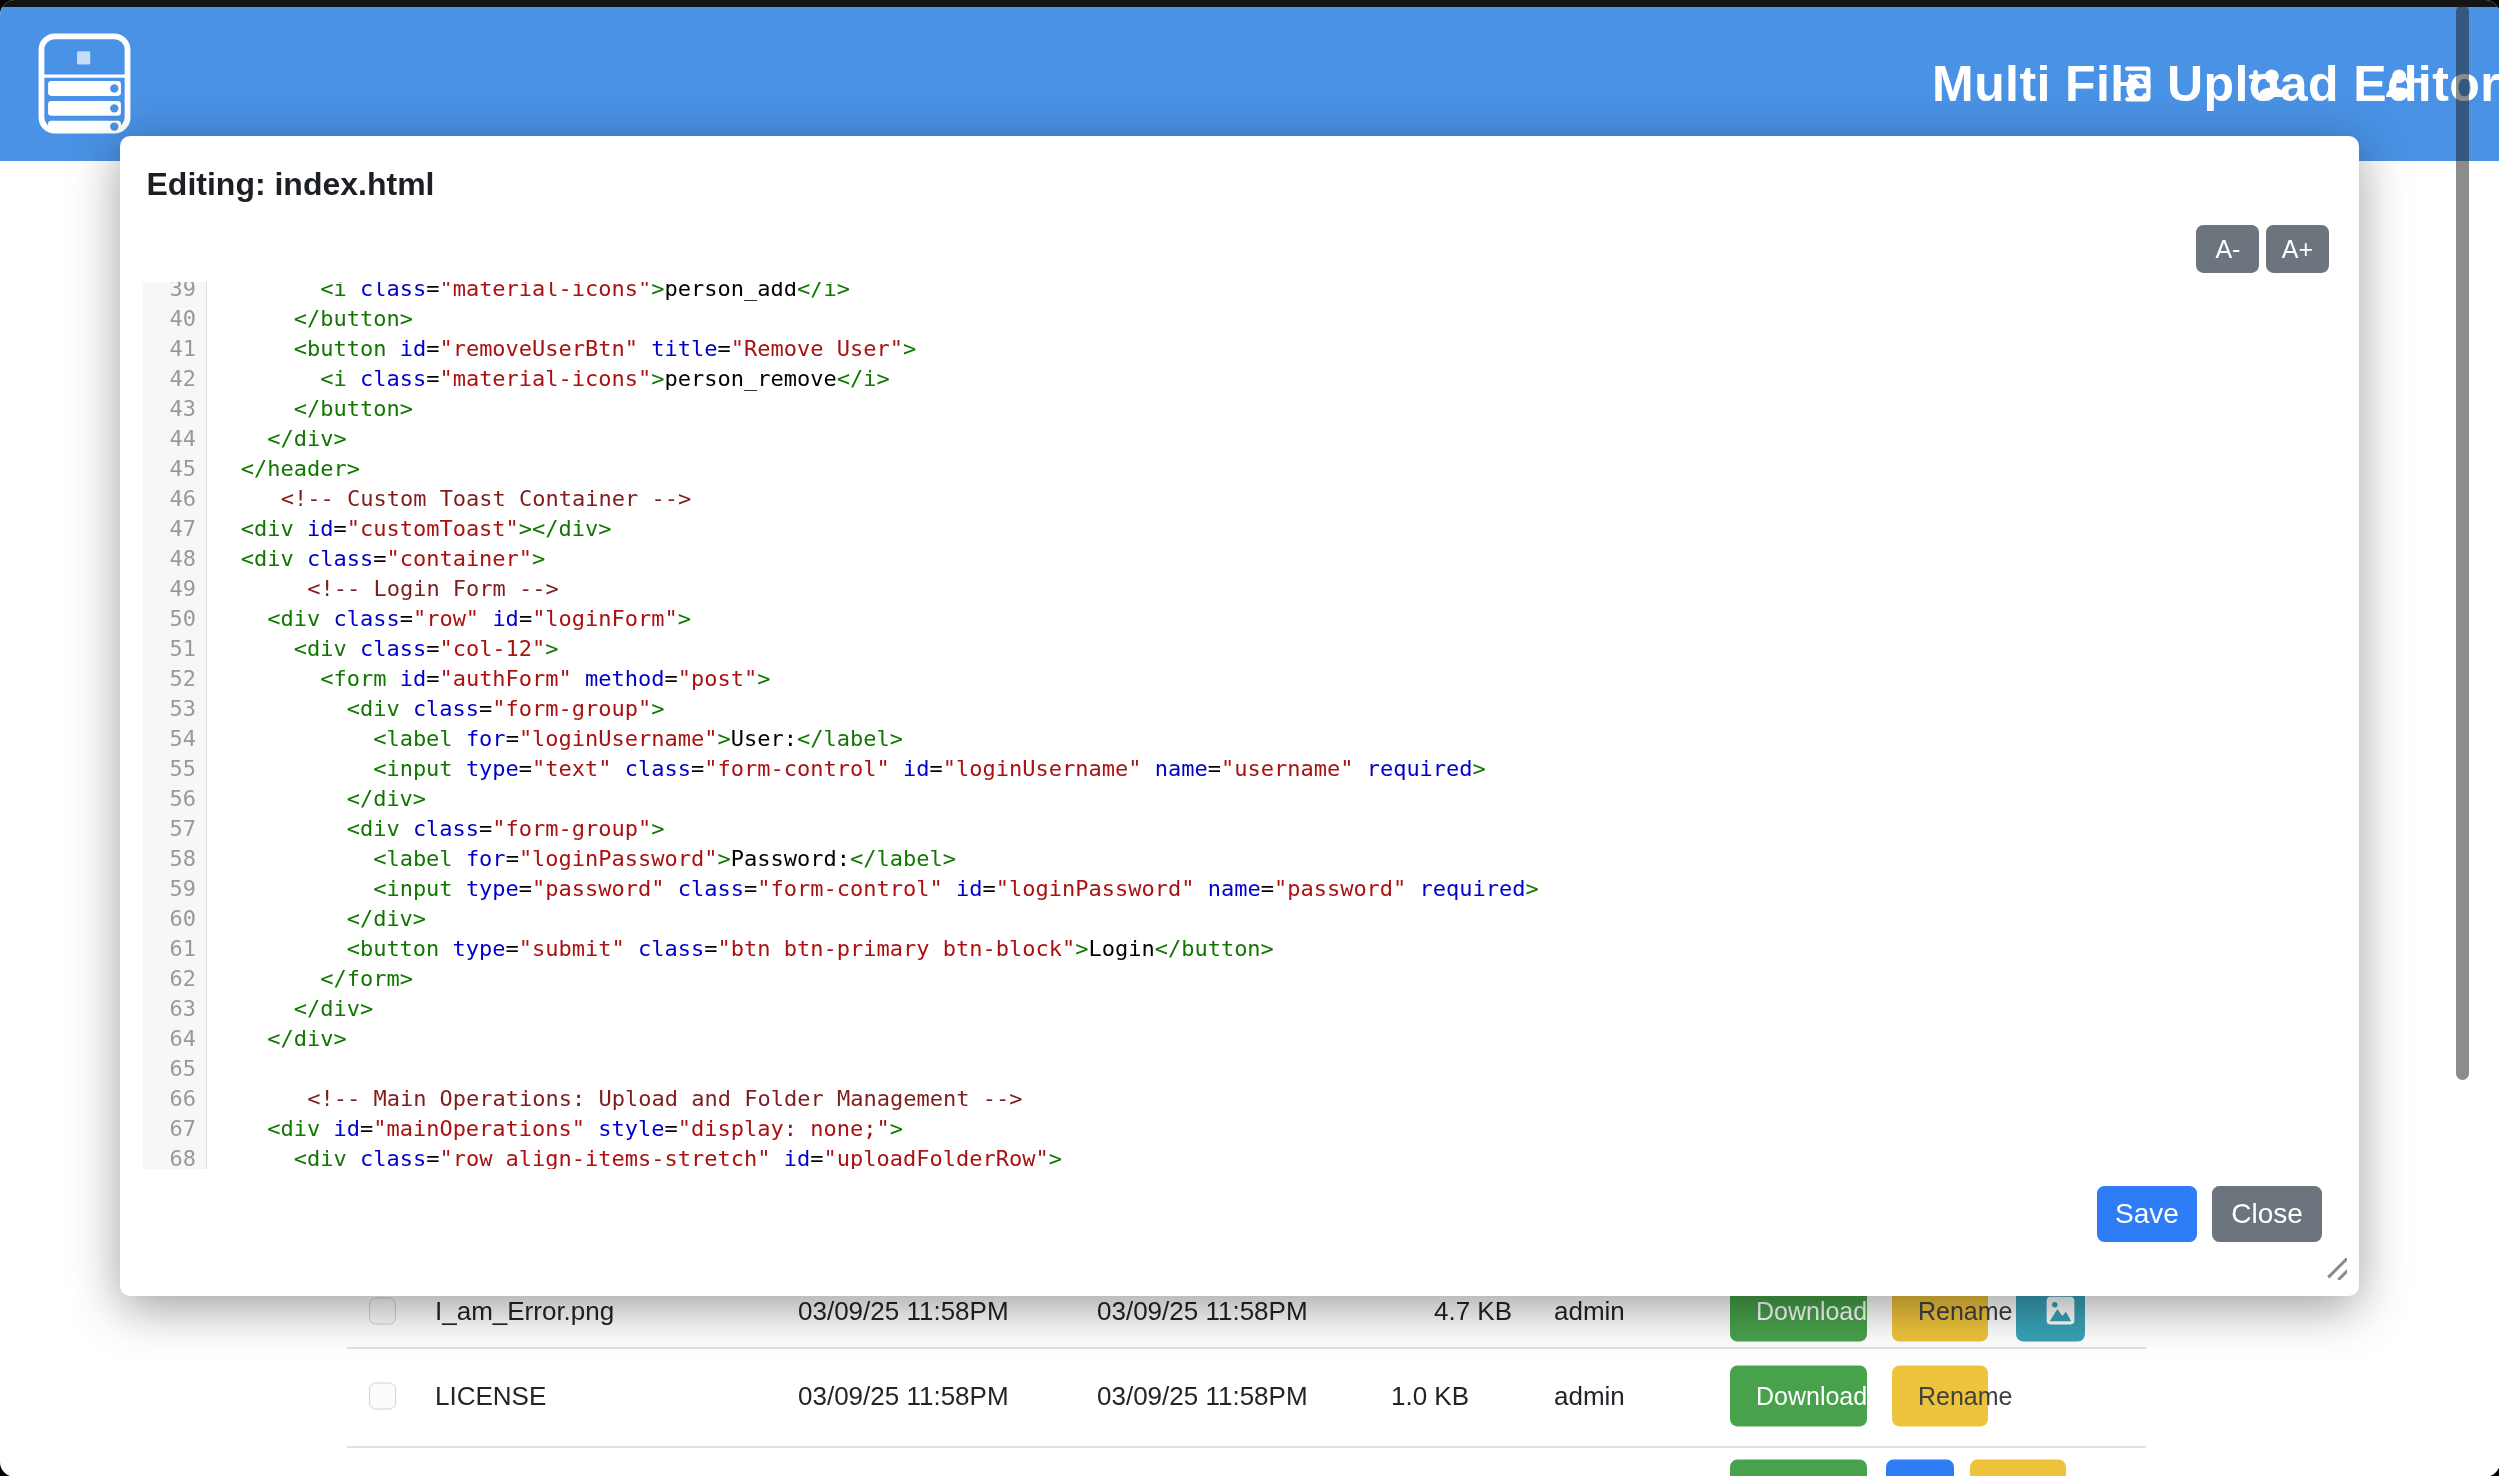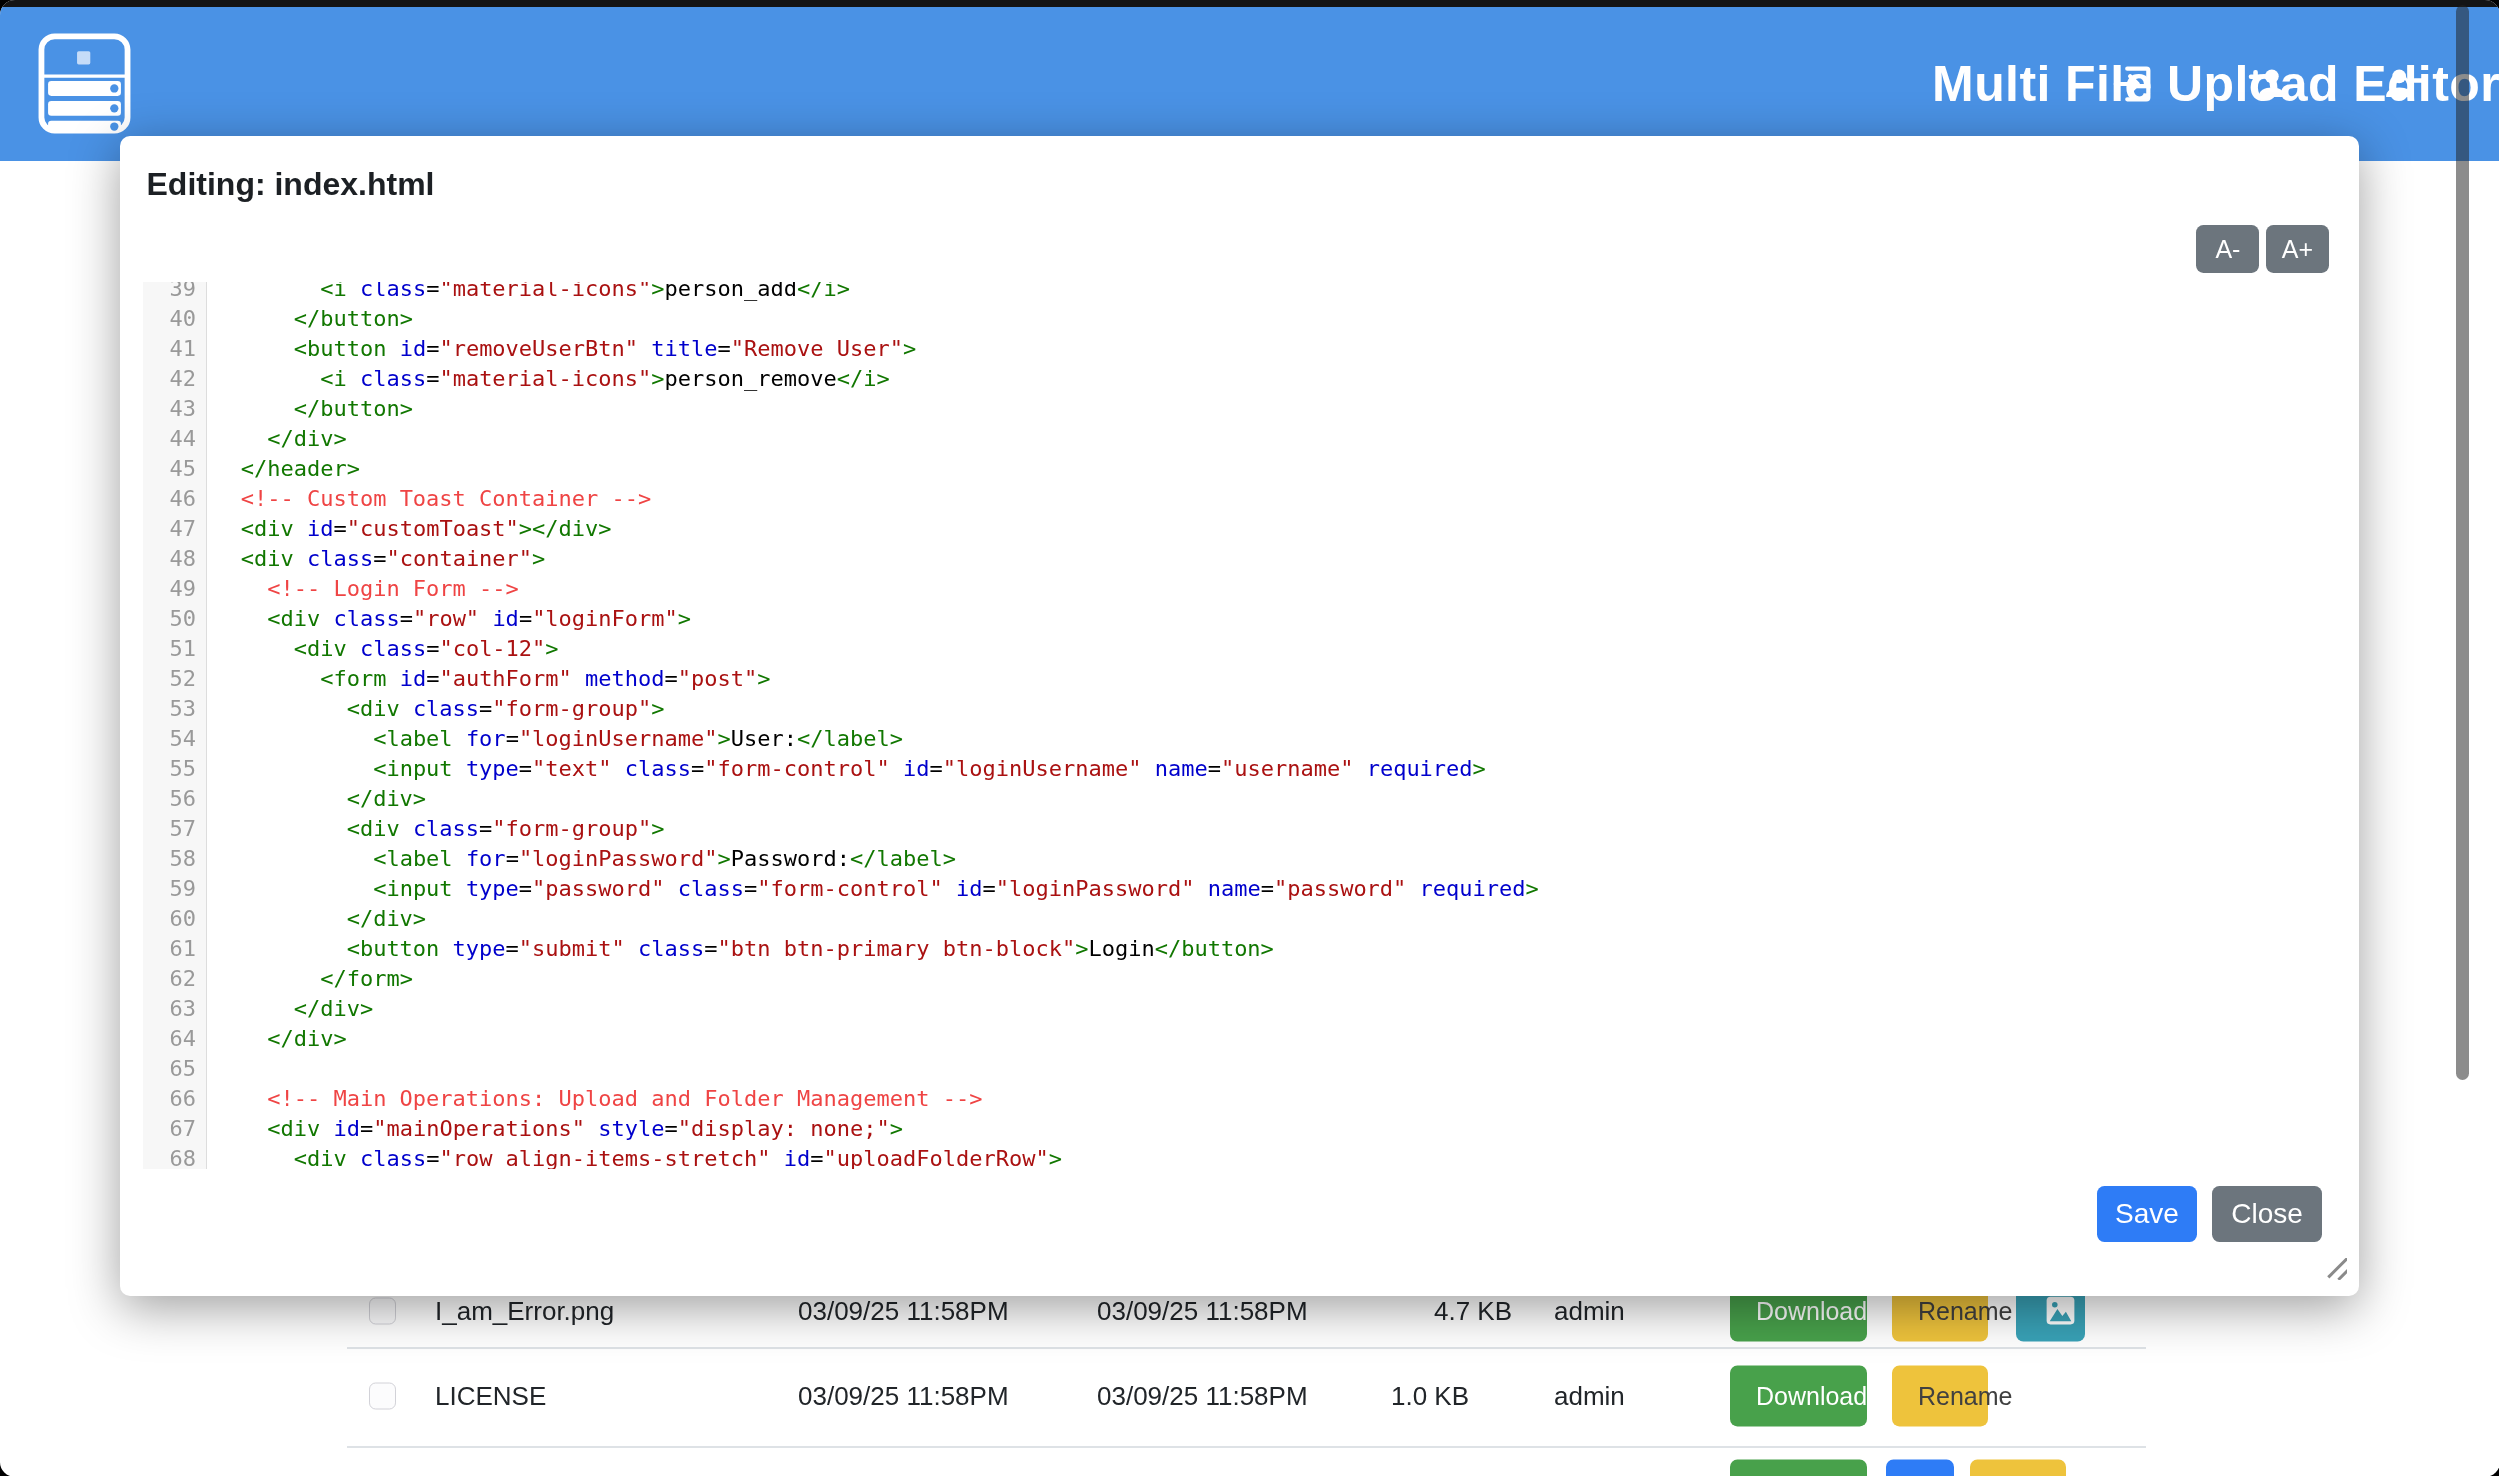--- a/index.html
+++ b/index.html
@@ -25,21 +25,21 @@
   .font-btn{width:63px;height:48px;}
   .editor{position:absolute;left:23px;top:146px;width:2193px;height:887px;overflow:hidden;
           font-family:"DejaVu Sans Mono",monospace;font-size:22px;line-height:30px;}
   .gutter-bg{position:absolute;left:0;top:0;width:63px;height:100%;background:#f7f7f7;
              border-right:0.8px solid #ddd;}
   .code-scroll{position:relative;margin-top:-8.3px;}
   .code-line{display:flex;white-space:pre;}
   .gutter-num{width:53px;flex:0 0 53px;text-align:right;padding-right:10px;color:#999;
               margin-right:0.8px;}
   .code-text{padding-left:7.4px;}
-  .tok-p{color:#000;}.tok-t{color:#117700;}.tok-a{color:#0000cc;}.tok-s{color:#aa1111;}.tok-c{color:#ef4444;}
+  .tok-p{color:#000;}.tok-t{color:#117700;}.tok-a{color:#0000cc;}.tok-s{color:#aa1111;}.tok-c{color:#7f1d1d;margin-left:40px;}
   .modal-actions{position:absolute;right:37px;top:1050px;display:flex;gap:15px;}
   .btn-save{background:#2e7cf6;color:#fff;border:none;border-radius:7.4px;width:100px;height:56px;
             font-size:28px;font-family:"Liberation Sans",sans-serif;cursor:pointer;}
   .btn-close{width:110px;height:56px;font-size:28px;}
   .resize-handle{position:absolute;right:11.6px;bottom:16.5px;width:21.5px;height:21.5px;overflow:hidden;}
   .resize-handle i{position:absolute;display:block;background:#8a8a8a;height:2.5px;transform:rotate(-45deg);}
   .rh1{width:28px;left:-1.7px;top:8.3px;}.rh2{width:15px;left:10px;top:15px;}
 
   
   .file-row{position:absolute;left:347px;width:1803px;height:83px;z-index:1;}

